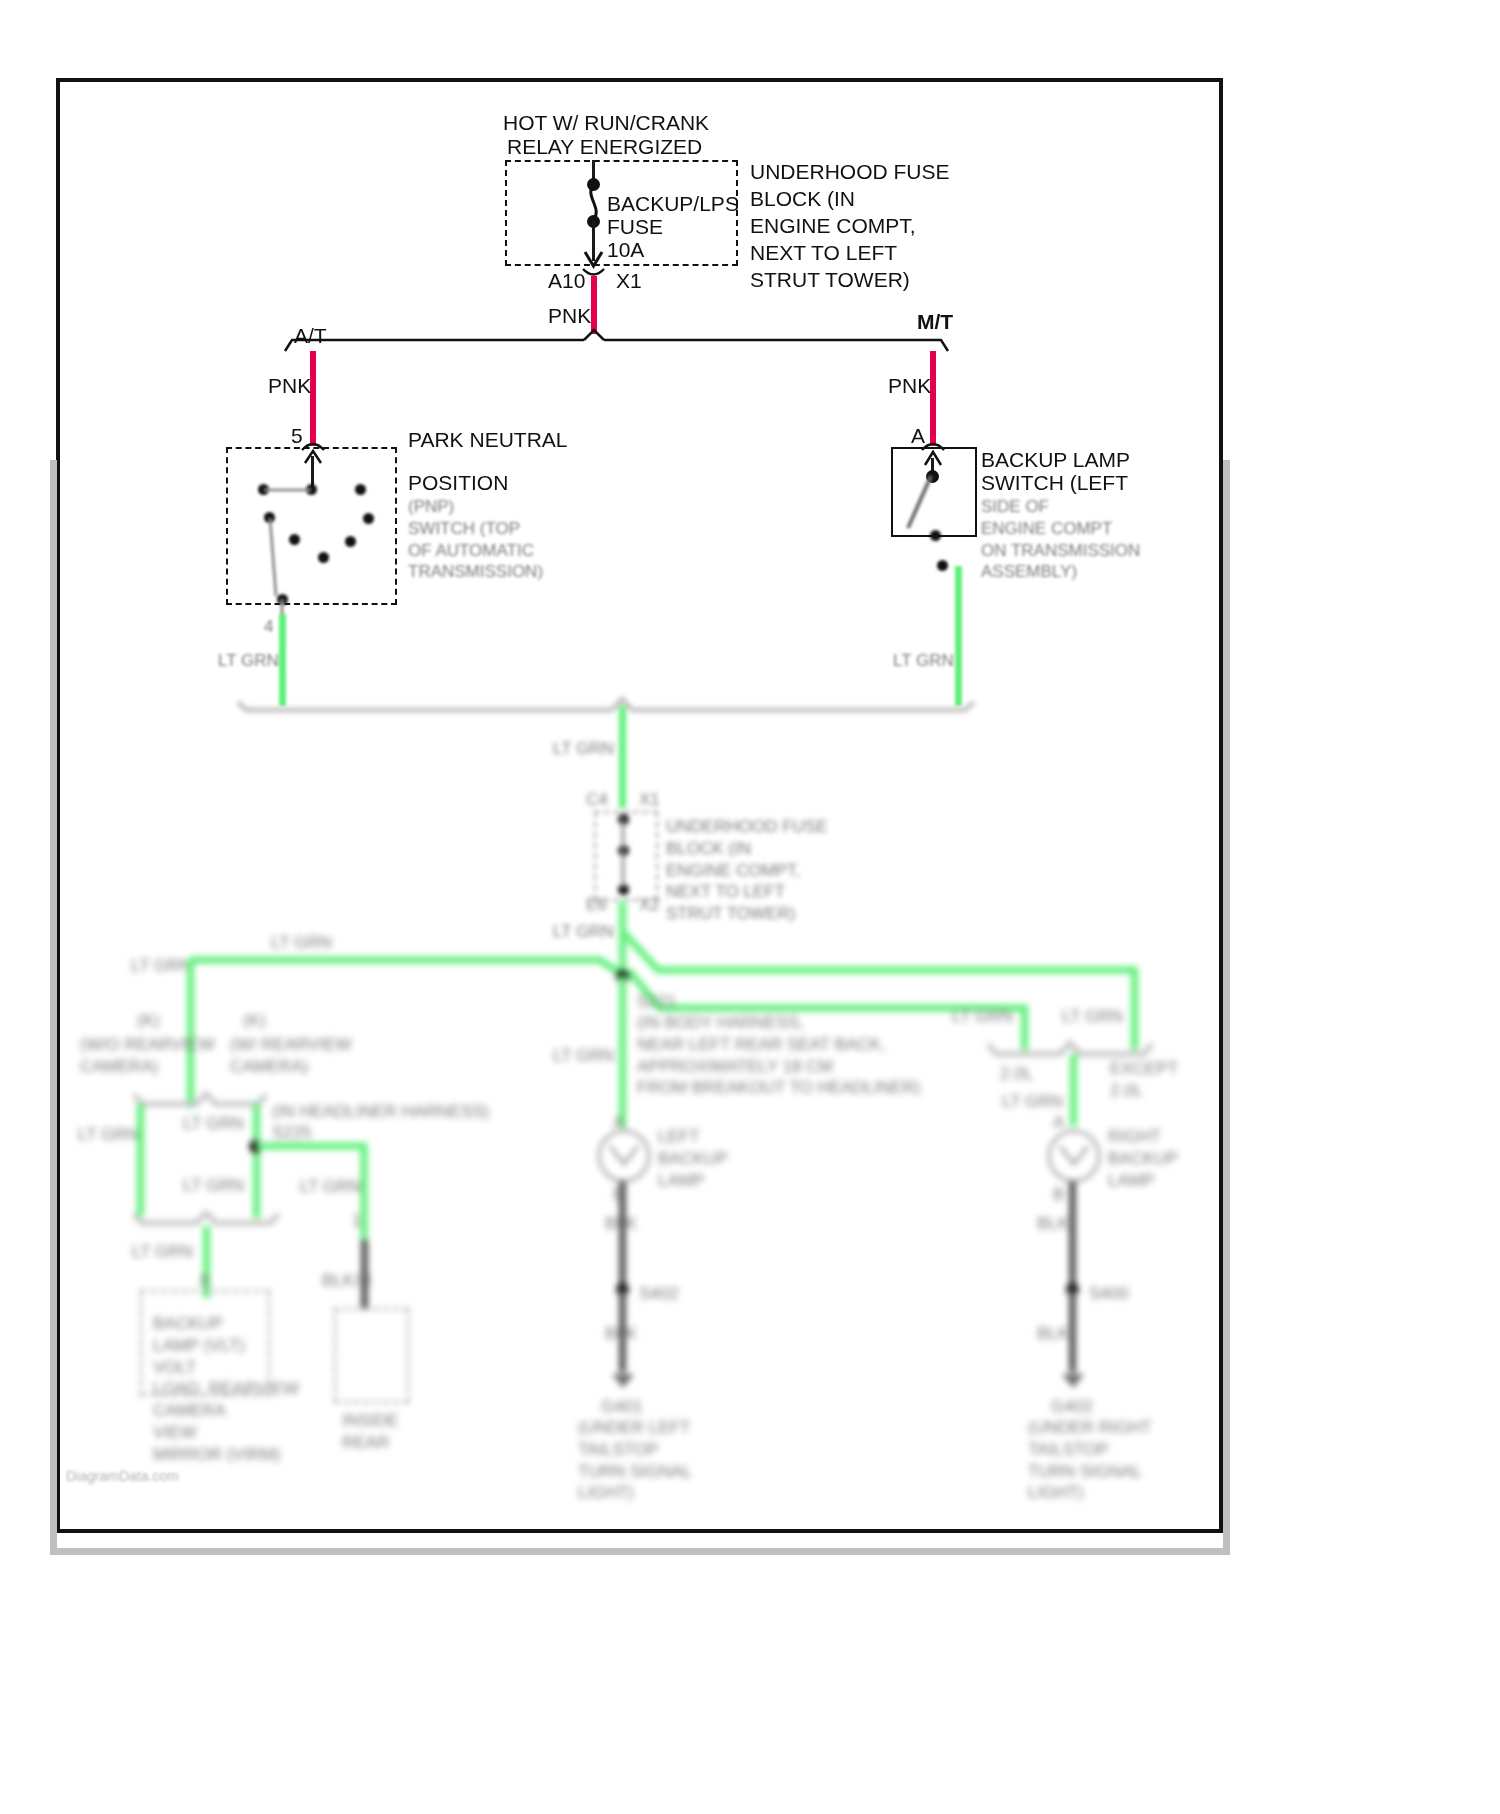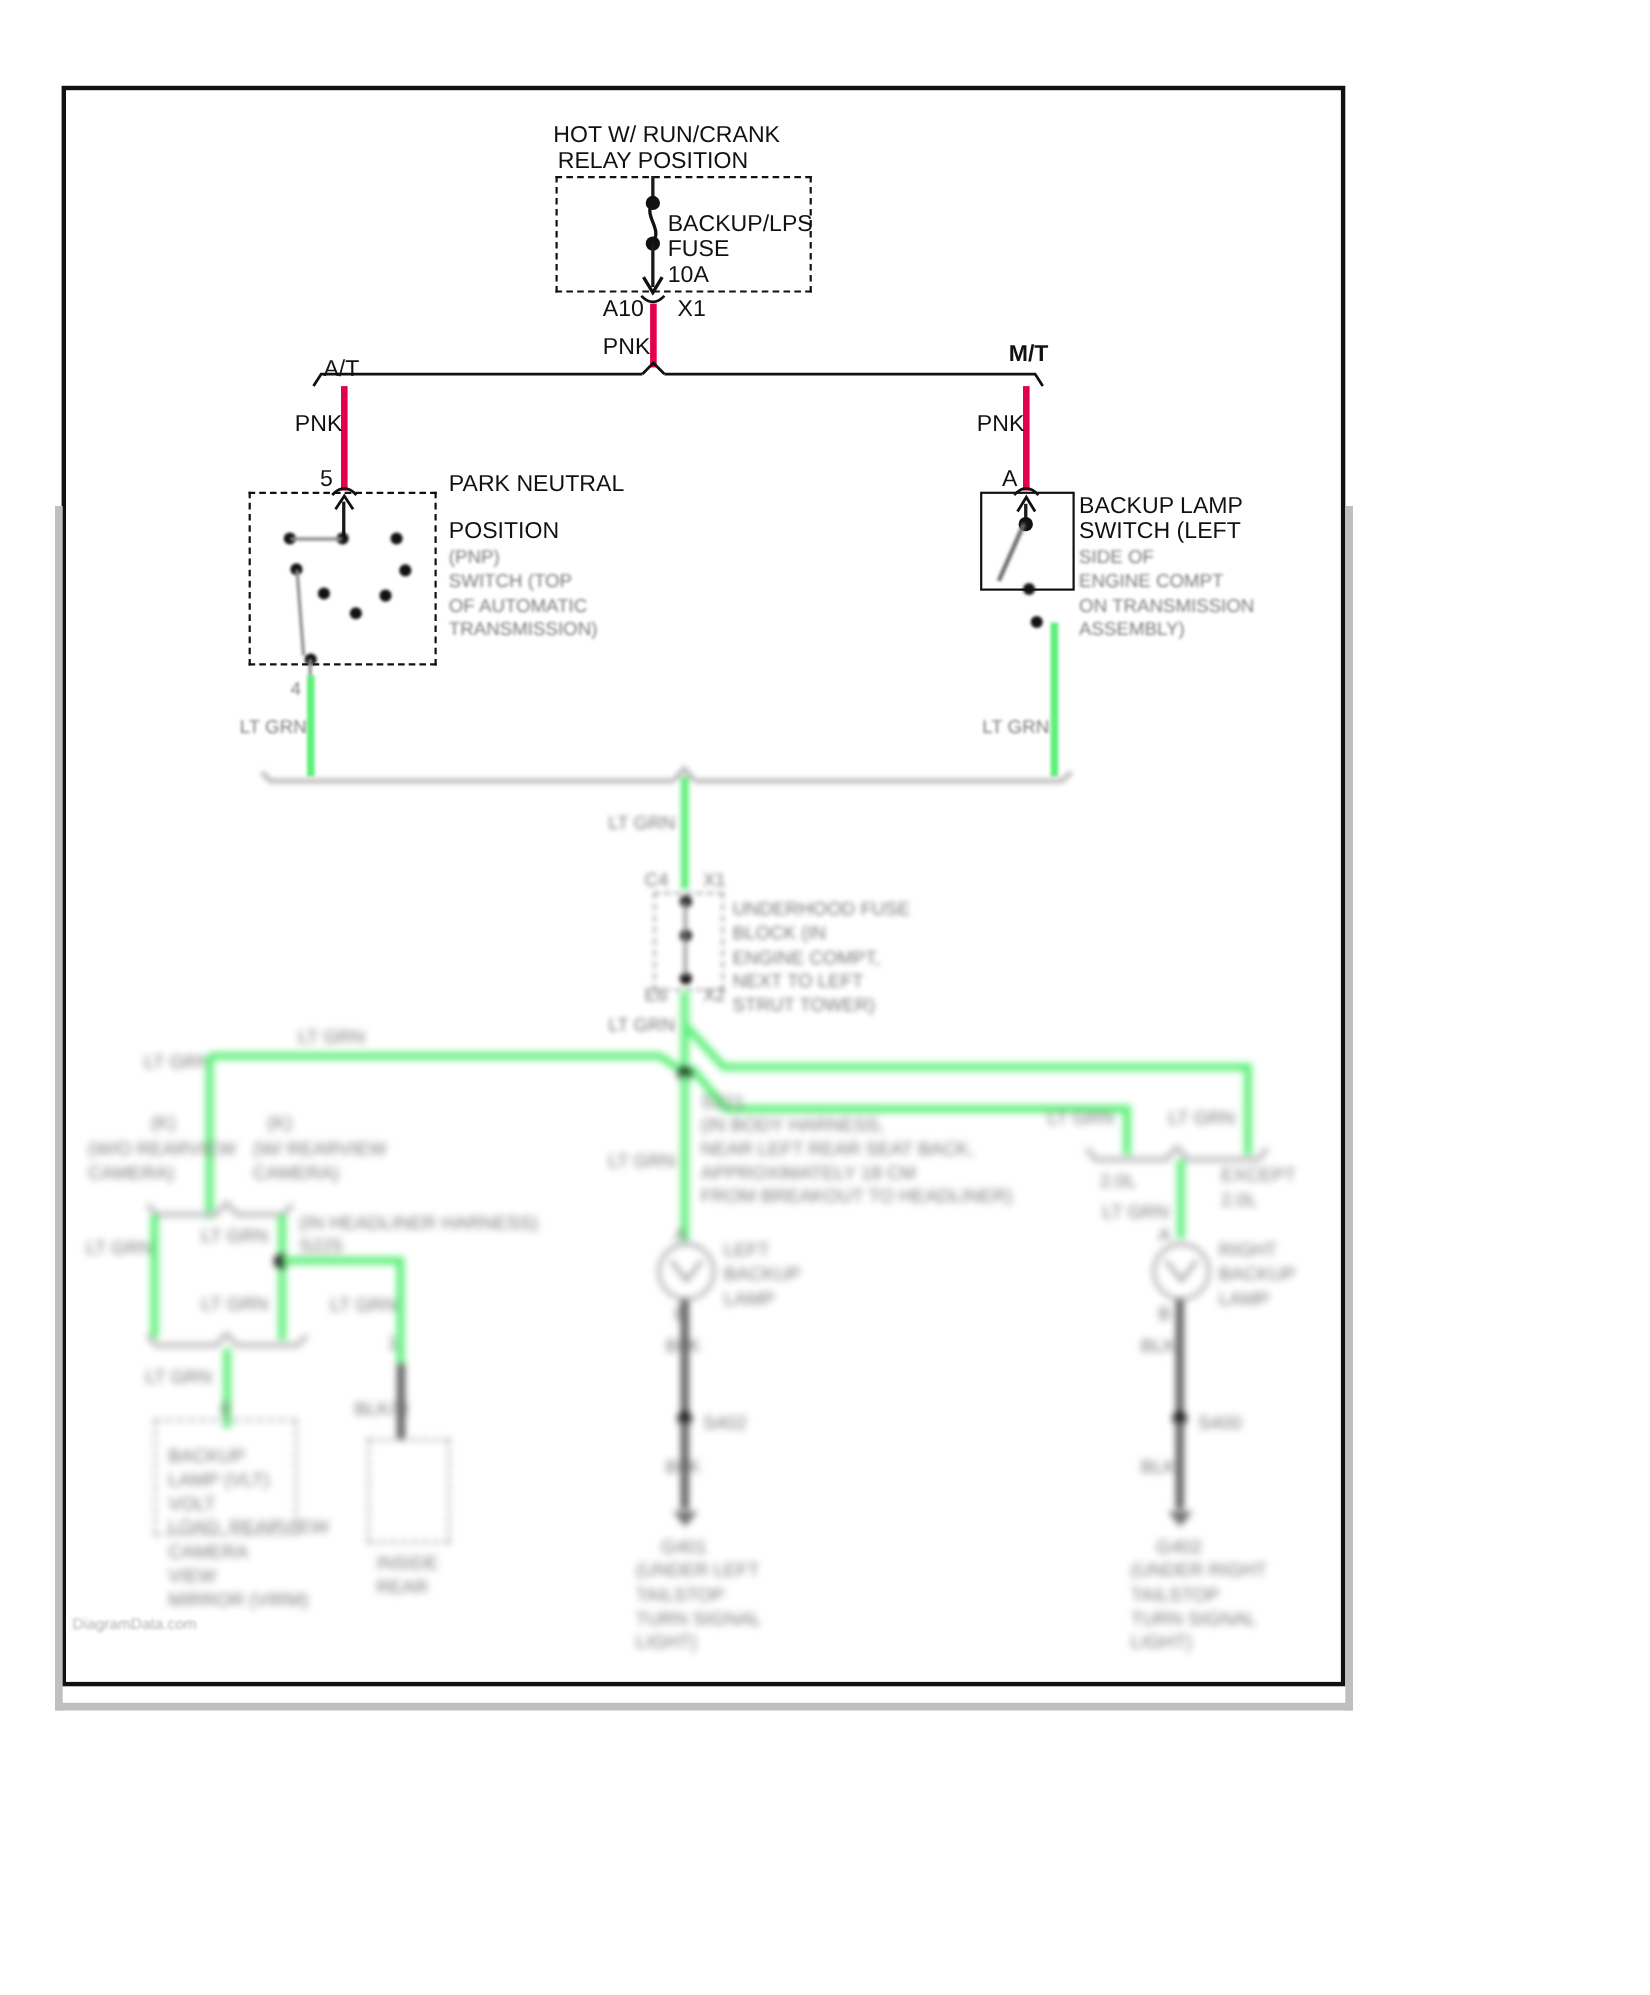--- a/index.html
+++ b/index.html
@@ -135,21 +135,21 @@
 </head>
 <body>
 
 <div id="diagram-canvas">
 
   <div id="outer-frame"></div>
 
   <div class="layer" id="layer-sharp">
 
     <div class="txt txt-lg" style="left:503px; top:92px;">HOT W/ RUN/CRANK</div>
-    <div class="txt txt-lg" style="left:507px; top:116px;">RELAY POSITION</div>
+    <div class="txt txt-lg" style="left:507px; top:116px;">RELAY ENERGIZED</div>
 
     <div class="dashbox" style="left:505px; top:142px; width:233px; height:106px;"></div>
 
     <div class="wire" style="left:592px; top:142px; width:3px; height:22px;"></div>
 
     <svg class="ov" width="1500" height="1814">
       <path d="M 593.5 166 C 584 178, 603 190, 593.5 202" stroke="#111111" stroke-width="3" fill="none"></path>
     </svg>
     <div class="dot dot-lg" style="left:587px; top:160px;"></div>
     <div class="dot dot-lg" style="left:587px; top:197px;"></div>
@@ -158,20 +158,25 @@
     <svg class="ov" width="1500" height="1814">
       <path d="M 585 234 L 593.5 248 L 602 234" stroke="#111111" stroke-width="3" fill="none"></path>
 
       <path d="M 583 251 Q 593.5 262 604 251" stroke="#111111" stroke-width="2.5" fill="none"></path>
     </svg>
 
     <div class="txt txt-lg" style="left:607px; top:173px;">BACKUP/LPS</div>
     <div class="txt txt-lg" style="left:607px; top:196px;">FUSE</div>
     <div class="txt txt-lg" style="left:607px; top:219px;">10A</div>
 
+    <div class="txt txt-lg" style="left:750px; top:141px;">UNDERHOOD FUSE
+BLOCK (IN
+ENGINE COMPT,
+NEXT TO LEFT
+STRUT TOWER)</div>
 
     <div class="txt txt-lg" style="left:548px; top:250px;">A10</div>
     <div class="txt txt-lg" style="left:616px; top:250px;">X1</div>
 
     <div class="wire wire-pnk" style="left:591px; top:258px; width:6px; height:58px;"></div>
     <div class="txt txt-lg" style="left:548px; top:285px;">PNK</div>
 
     <svg class="ov" width="1500" height="1814">
 
       <path d="M 285 333 L 292 322 L 584 322" stroke="#111111" stroke-width="2.5" fill="none"></path>

